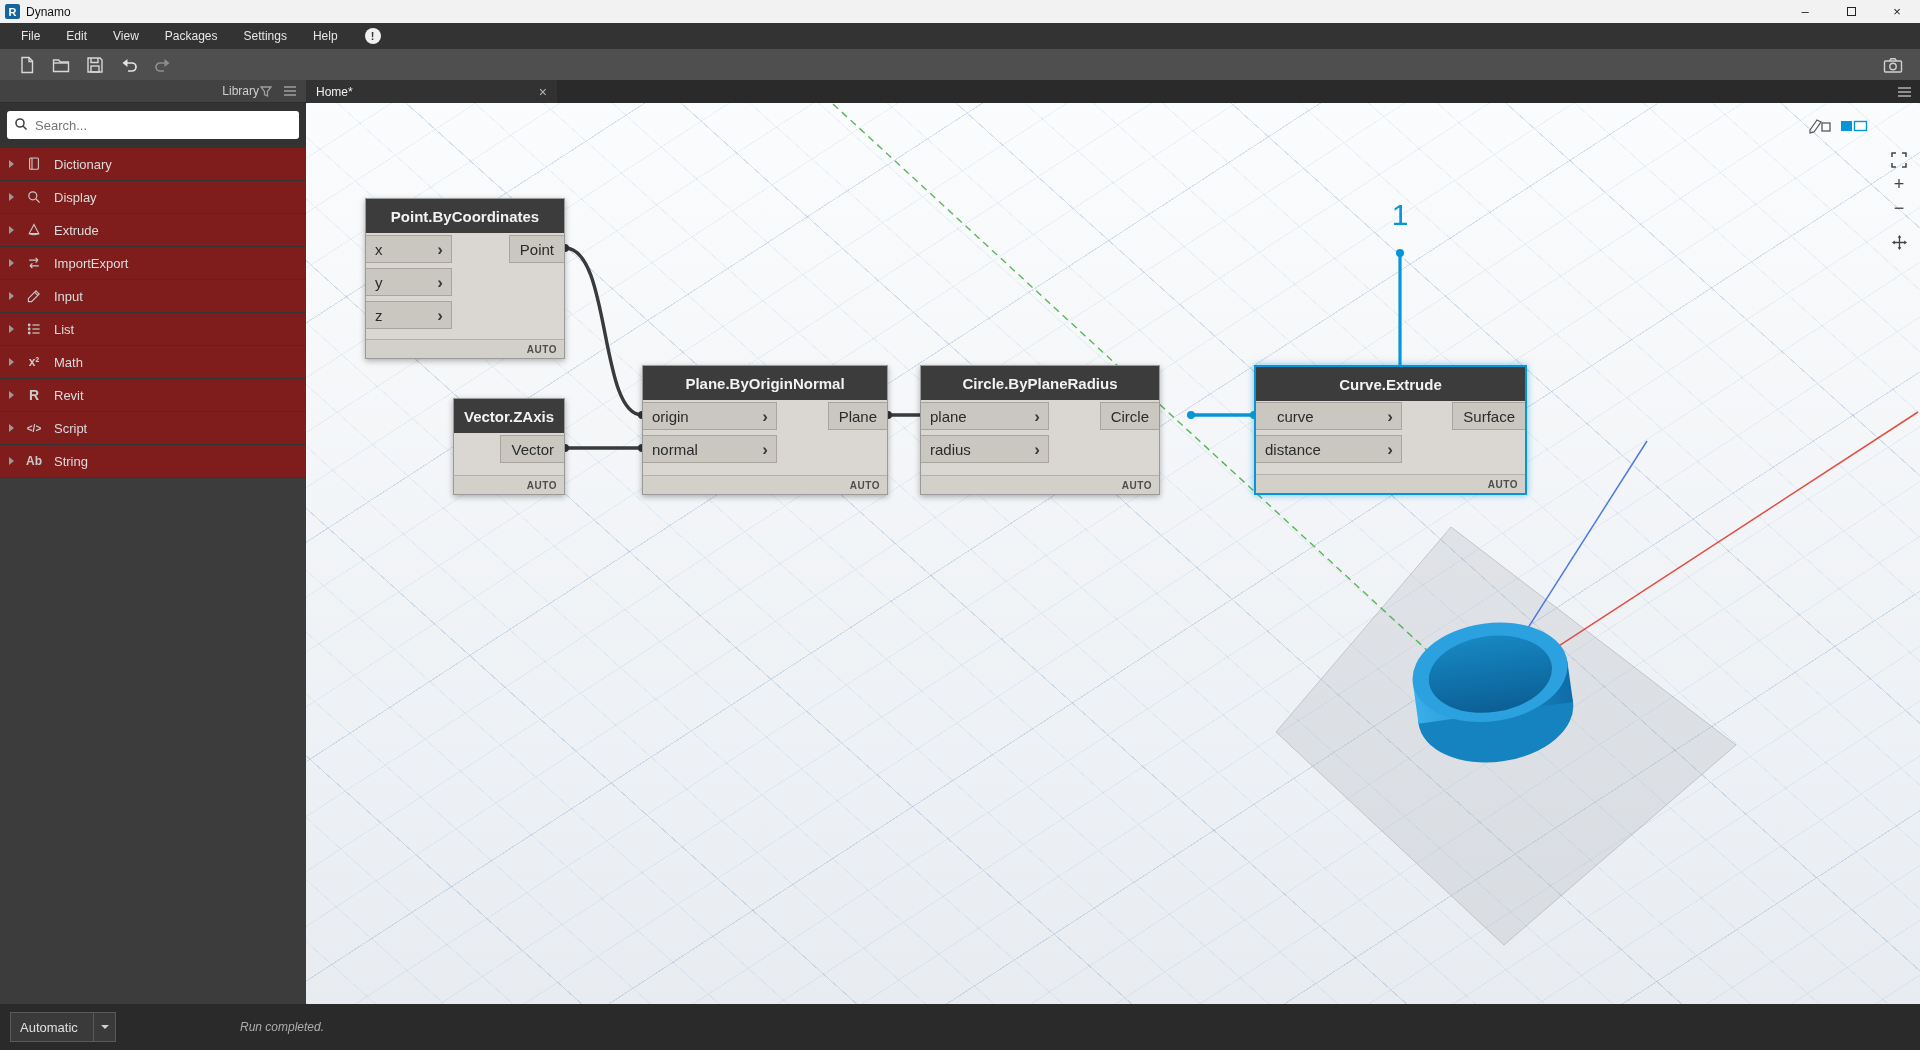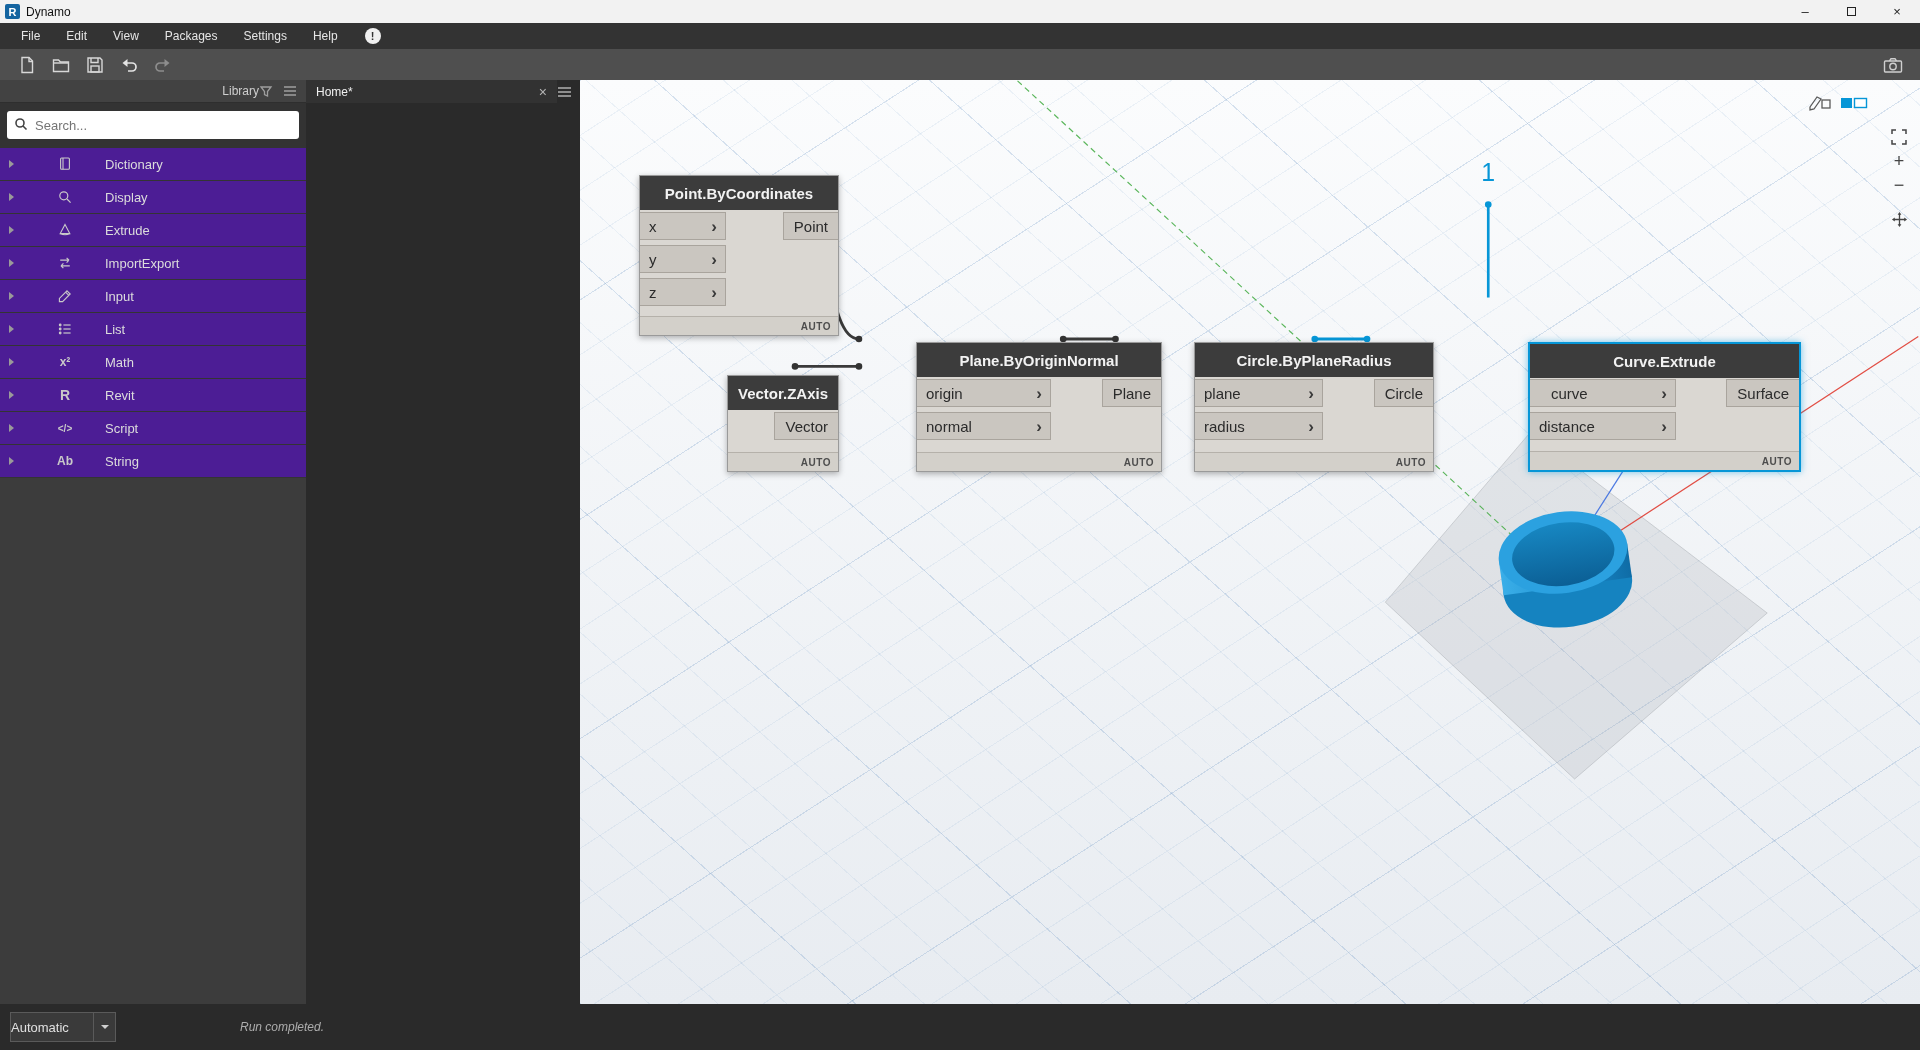--- a/index.html
+++ b/index.html
@@ -34,29 +34,29 @@
   
   .library { width:306px; background:#3c3c3c; display:flex; flex-direction:column; flex:0 0 auto; }
   .library-header { height:23px; background:#424242; display:flex; align-items:center; padding:0 9px; border-bottom:1px solid #2e2e2e;text-align:right; }
   .library-title { color:#cfcfcf; font-size:12px; flex:1; }
   .lib-header-icons { display:flex; gap:10px; align-items:center; }
   .search-row { padding:8px 7px 9px 7px; background:#333333; position:relative; }
   .search-input { width:100%; height:28px; border:none; border-radius:3px; background:#fff;
     padding:0 8px 0 28px; font-size:13px; color:#333; outline:none; }
   .search-icon-wrap { position:absolute; left:14px; top:14px; }
   .lib-items { flex:1; }
-  .lib-item { height:33px; display:flex; align-items:center; padding-left:9px; border-bottom:1px solid #343434; background:#4c1d95;gap:20px; }
+  .lib-item { height:33px; display:flex; align-items:center; padding-left:9px; border-bottom:1px solid #343434; background:#7f1d1d; }
   .tri { width:0; height:0; border-left:5px solid #9a9a9a; border-top:4px solid transparent;
     border-bottom:4px solid transparent; margin-right:9px; flex:0 0 auto; }
-  .lib-icon { width:22px; display:flex; align-items:center; justify-content:center; margin-right:9px; flex:0 0 auto;margin-left:11px; }
+  .lib-icon { width:22px; display:flex; align-items:center; justify-content:center; margin-right:9px; flex:0 0 auto; }
   .lib-glyph { color:#c9c9c9; font-size:12px; font-weight:700; }
   .lib-label { color:#dcdcdc; font-size:13px; }
 
   
-  .workspace { flex:1; display:flex; flex-direction:row; min-width:0; }
+  .workspace { flex:1; display:flex; flex-direction:column; min-width:0; }
   .tabbar { height:23px; background:#2a2a2a; display:flex; align-items:center; flex:0 0 auto; }
   .tab { width:251px; height:100%; background:#323232; display:flex; align-items:center; padding:0 10px; }
   .tab-label { color:#f0f0f0; font-size:12px; flex:1; }
   .tab-close { color:#b5b5b5; font-size:14px; line-height:1; }
   .tabbar-spacer { flex:1; }
   .tabbar-menu { margin-right:8px; }
 
   
   .canvas { position:relative; flex:1; overflow:hidden;
     background:
@@ -88,21 +88,21 @@
   .toggle-btn { height:22px; display:flex; align-items:center; justify-content:center; }
   .zoom-stack { position:absolute; top:45px; right:9px; display:flex; flex-direction:column; align-items:center; }
   .zoom-btn { width:24px; height:24px; display:flex; align-items:center; justify-content:center;
     color:#444; font-size:18px; }
   .zoom-btn.pan { margin-top:10px; }
 
   
   .statusbar { height:46px; background:#2a2a2a; display:flex; align-items:center; flex:0 0 auto; position:relative; }
   .run-mode { position:absolute; left:10px; width:106px; height:30px; background:#3a3a3a;
     border:1px solid #5a5a5a; display:flex; align-items:center; }
-  .run-mode-label { flex:1; color:#e0e0e0; font-size:13px; }
+  .run-mode-label { flex:1; color:#e0e0e0; font-size:13px; padding-left:9px; }
   .run-mode-caret { width:22px; height:100%; border-left:1px solid #5a5a5a; display:flex;
     align-items:center; justify-content:center; }
   .caret-down { width:0; height:0; border-top:4px solid #cfcfcf; border-left:4px solid transparent;
     border-right:4px solid transparent; }
   .run-status { position:absolute; left:240px; color:#adadad; font-size:12px; font-style:italic; }
 </style>
 </head>
 <body>
 
 <div class="window">

